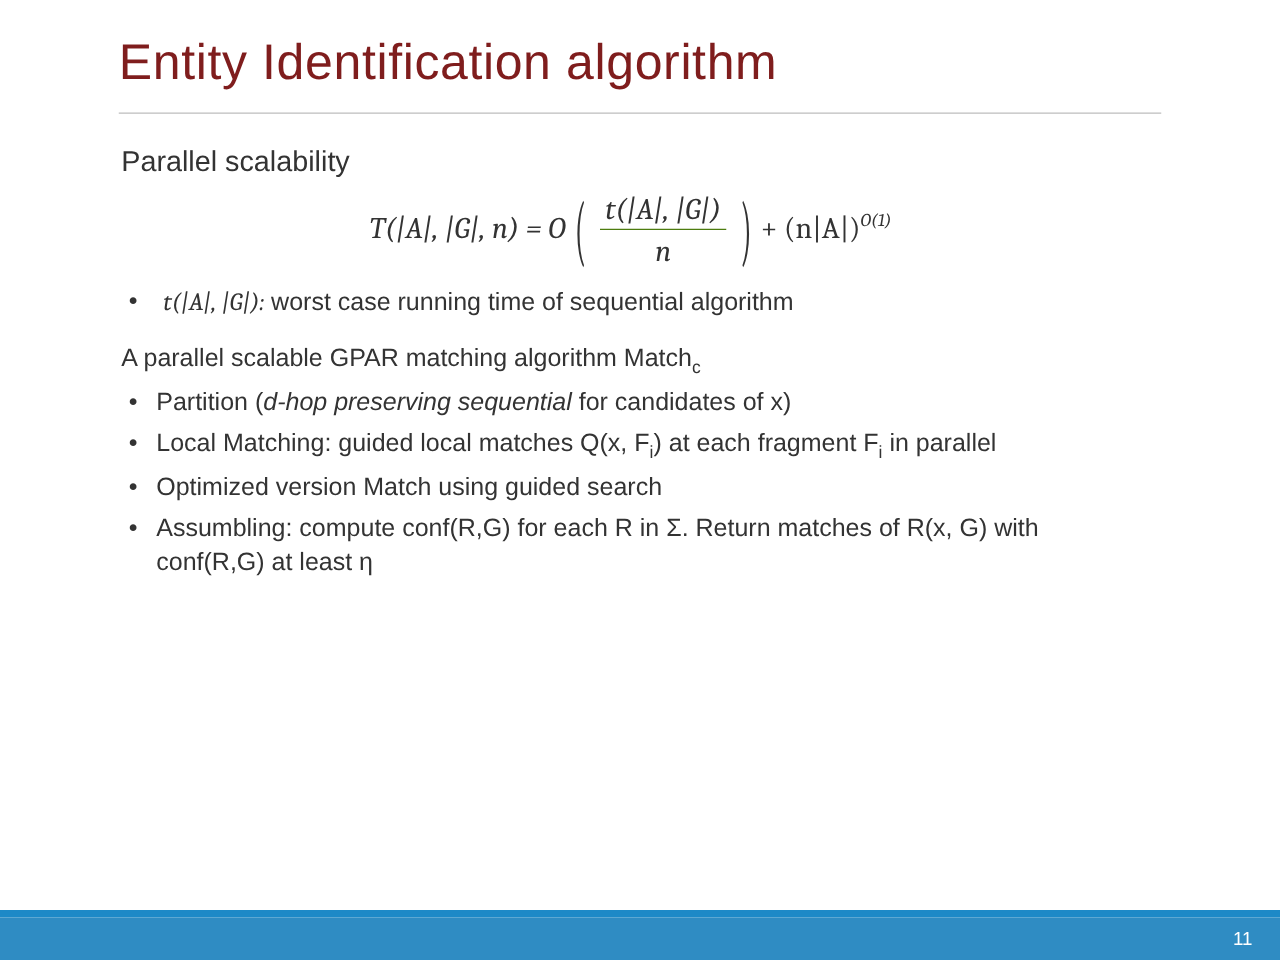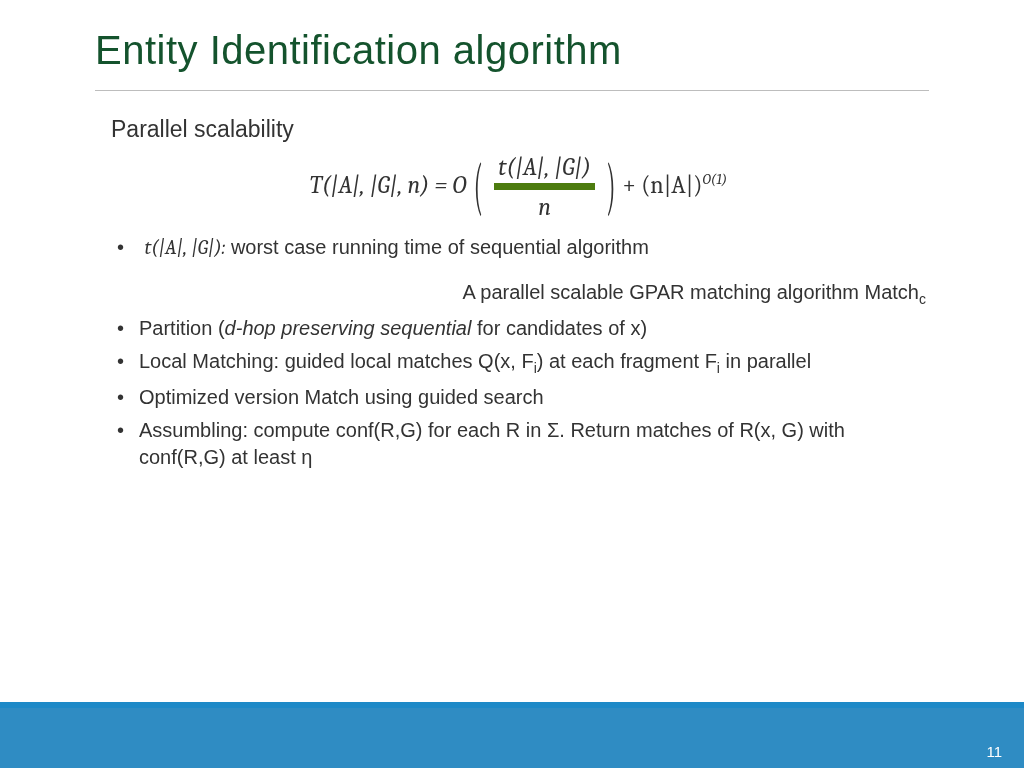--- a/index.html
+++ b/index.html
@@ -1,38 +1,38 @@
 <!DOCTYPE html>
 <html><head>
 <meta charset="utf-8">
 <style>
   * { margin: 0; padding: 0; box-sizing: border-box; }
   html, body { width: 1024px; height: 768px; font-family: Arial, Helvetica, sans-serif; background: #fff; color: #333; }
   .slide { width: 1024px; height: 768px; position: relative; }
-  .title { position: absolute; top: 28px; left: 95px; font-size: 40px; font-weight: 300; color: #14532d; font-family: "Segoe UI Light", "Segoe UI", Arial, sans-serif; letter-spacing: .5px; }
+  .title { position: absolute; top: 28px; left: 95px; font-size: 40px; font-weight: 300; color: #7f1d1d; font-family: "Segoe UI Light", "Segoe UI", Arial, sans-serif; letter-spacing: .5px; }
   .hr { position: absolute; top: 90px; left: 95px; width: 834px; border-top: 1px solid #bdbdbd; }
-  .body { position: absolute; top: 114px; left: 111px; width: 815px; font-size: 20px; line-height: 1.35; }
+  .body { position: absolute; top: 114px; left: 97px; width: 815px; font-size: 20px; line-height: 1.35; }
   .subhead { font-size: 23px; margin-bottom: 4px; }
   .intro { margin-bottom: 4px; }
   .eq { font-family: Cambria, "Times New Roman", serif; font-style: italic; text-align: center; margin: 6px 0 10px; font-size: 24px; }
   .upright { font-style: normal; text-align: center; }
   .paren { display: inline-block; vertical-align: middle; font-style: normal; transform: scaleY(2.6); padding: 0 2px; }
   .frac { display: inline-block; vertical-align: middle; text-align: center; padding: 0 4px; font-style: italic; }
-  .frac .num { border-bottom: 7px solid #4d7c0f; padding: 0 4px; }
+  .frac .num { border-bottom: 1px solid #4d7c0f; padding: 0 4px; }
   .frac .den { padding-top: 1px; }
   .sup { font-size: .6em; vertical-align: super; }
   .sub { font-size: .7em; vertical-align: sub; }
   .bullets { list-style: none; margin: 0 0 18px 0; }
   .bullets li { position: relative; padding-left: 28px; margin-bottom: 6px; }
   .bullets li::before { content: "•"; position: absolute; left: 6px; top: 0; }
   .mfont { font-family: Cambria, "Times New Roman", serif; font-style: italic; }
-  .secondhead { margin-top: 4px; margin-bottom: 6px; text-align: right; }
+  .secondhead { margin-top: 4px; margin-bottom: 6px; }
   .footer { position: absolute; left: 0; bottom: 0; width: 1024px; }
   .bar-top { height: 6px; background: #1d89c7; }
-  .bar-main { height: 60px; background: #2f8cc3; position: relative; }
+  .bar-main { height: 34px; background: #2f8cc3; position: relative; }
   .pagenum { position: absolute; right: 22px; bottom: 8px; color: #fff; font-size: 15px; }
 </style>
 </head>
 <body>
 
 <div class="slide">
   <div class="title">Entity Identification algorithm</div>
   <div class="hr"></div>
 
   <div class="body">

